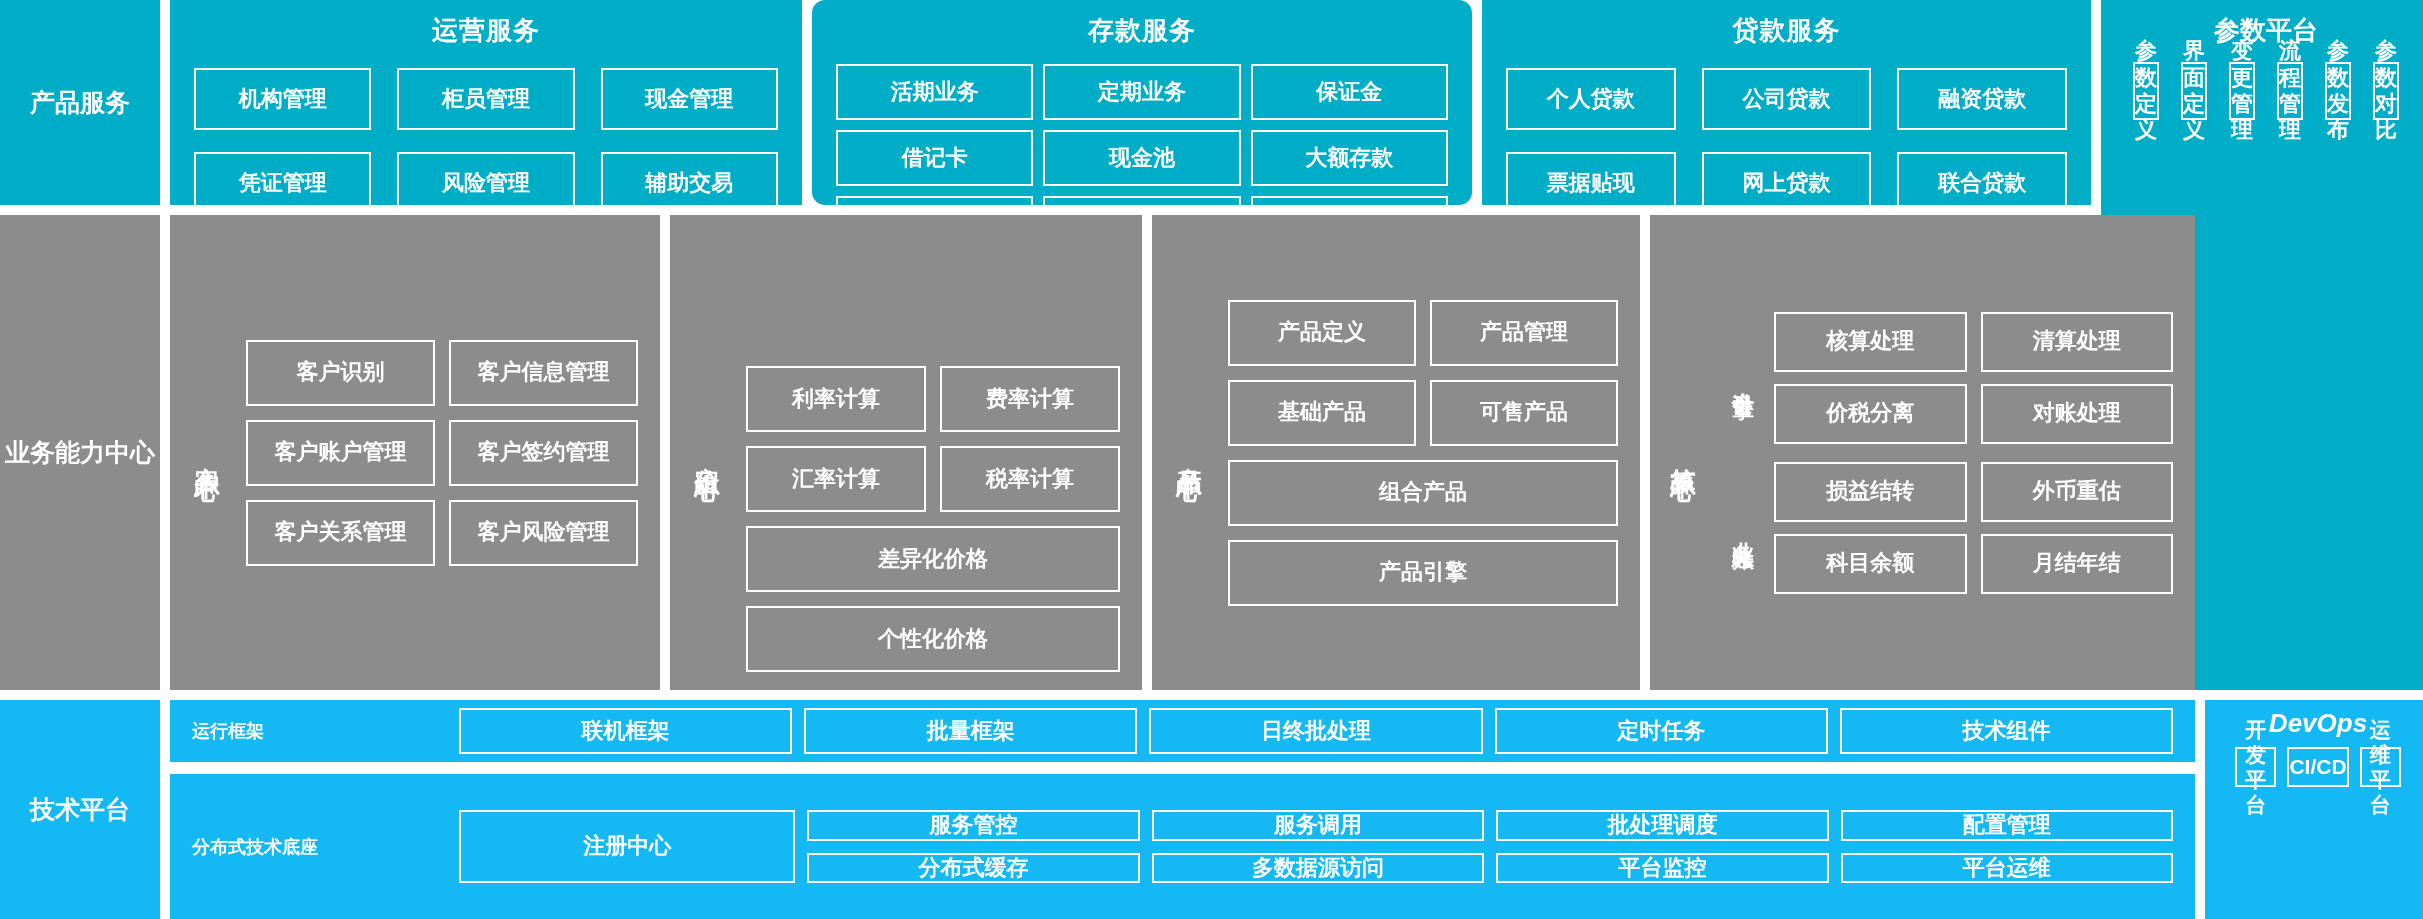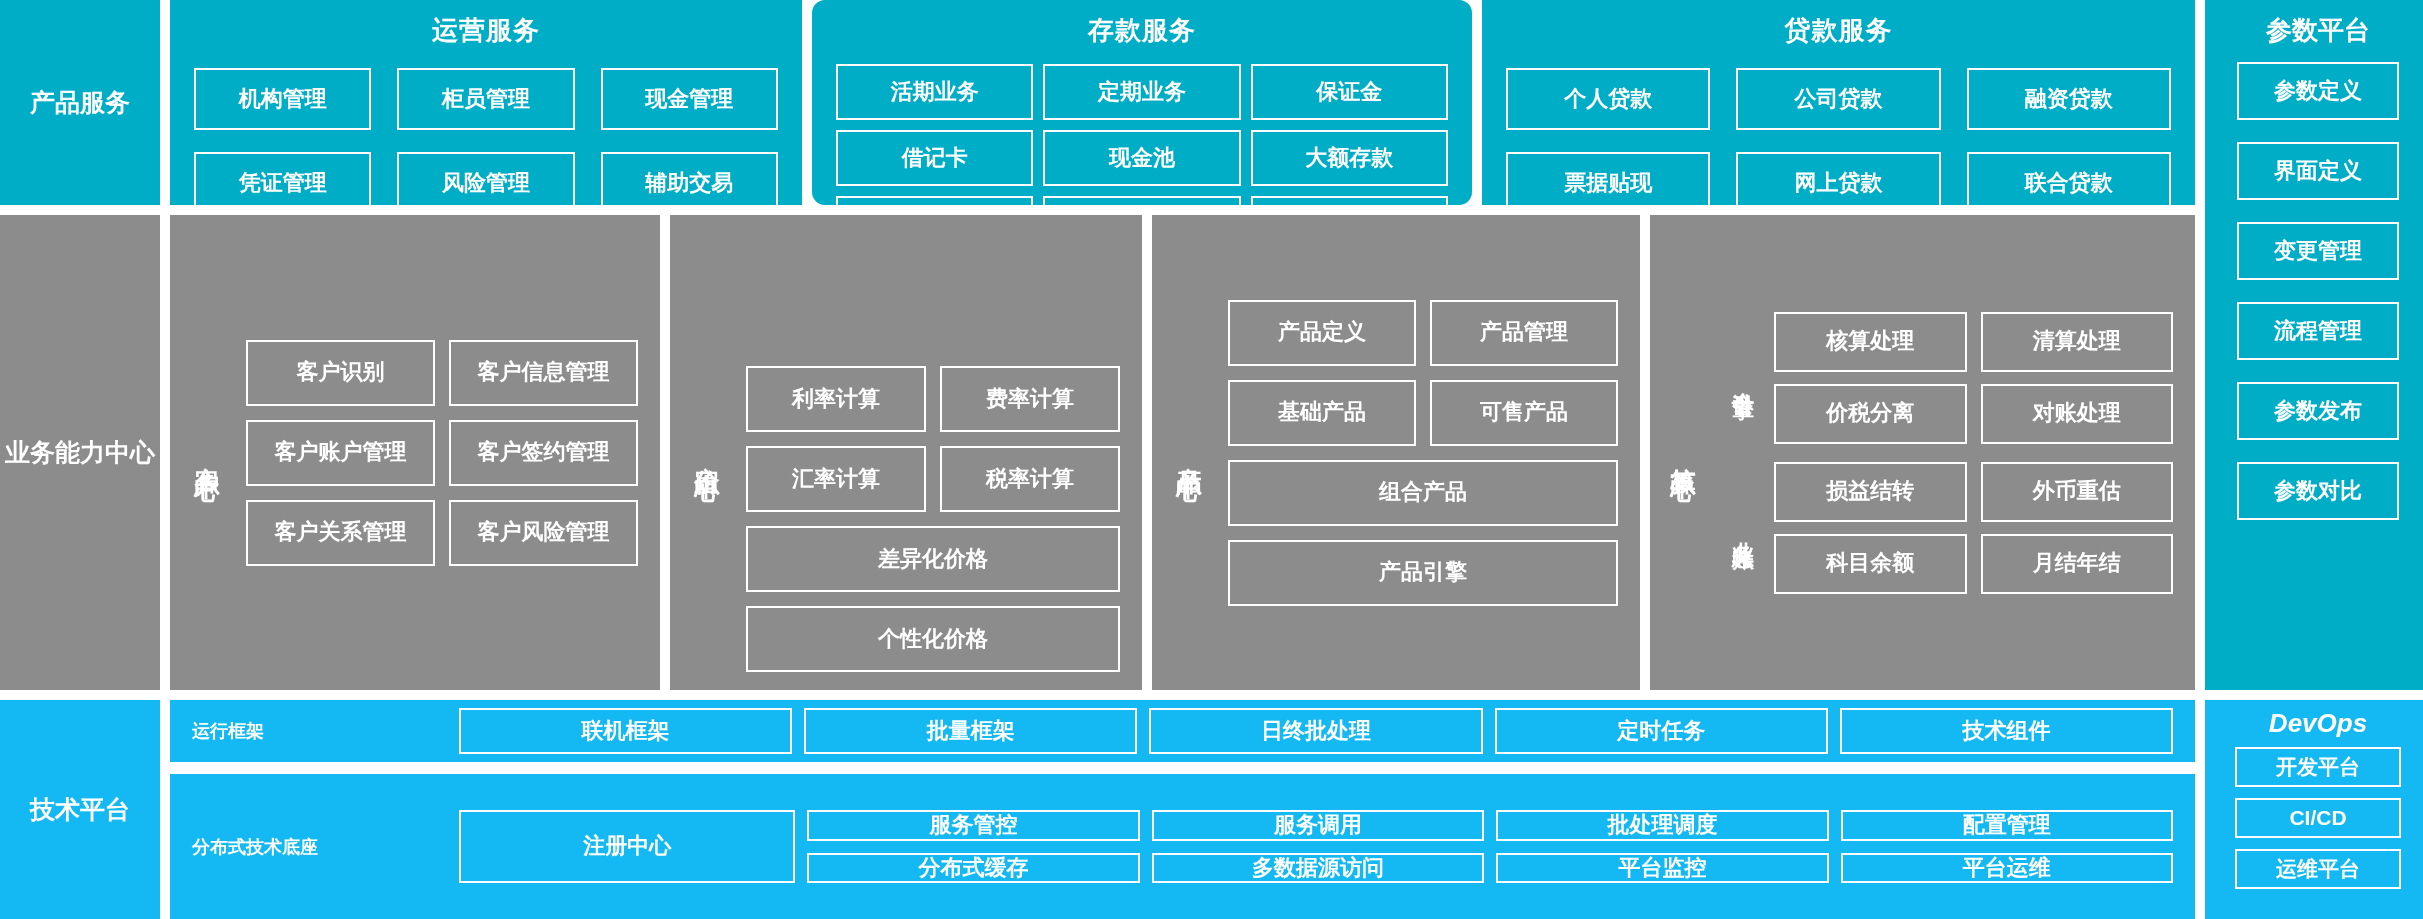--- a/index.html
+++ b/index.html
@@ -64,21 +64,21 @@
   .tech-items{display:flex;gap:12px;flex:1;}
   .tech-items .box{flex:1;height:46px;}
   .tech-col{display:flex;flex-direction:column;gap:12px;flex:1;}
   .tech-col .box{height:42px;}
   .tech-big{flex:1;}
 
   
   .rail{flex:0 0 218px;background:#00adc6;display:flex;flex-direction:column;box-sizing:border-box;padding-left:8px;}
   .rail.bright{background:#14b9f3;}
   .rail-title{color:#fff;font-weight:bold;font-size:26px;text-align:center;padding:13px 0 10px 0;}
-  .rail-items{display:flex;flex-direction:column;gap:22px;padding:4px 24px 18px 24px;flex:1;justify-content:flex-start;}
+  .rail-items{display:flex;gap:22px;padding:4px 24px 18px 24px;flex:1;justify-content:center;}
   .rail-items .box{height:58px;}
   .rail-items.tight{gap:11px;padding:2px 22px 14px 22px;}
   .rail-items.tight .box{height:40px;font-size:21px;}
 </style>
 </head>
 <body>
 
 <div class="canvas">
 
   <div class="band" style="height:205px;">

